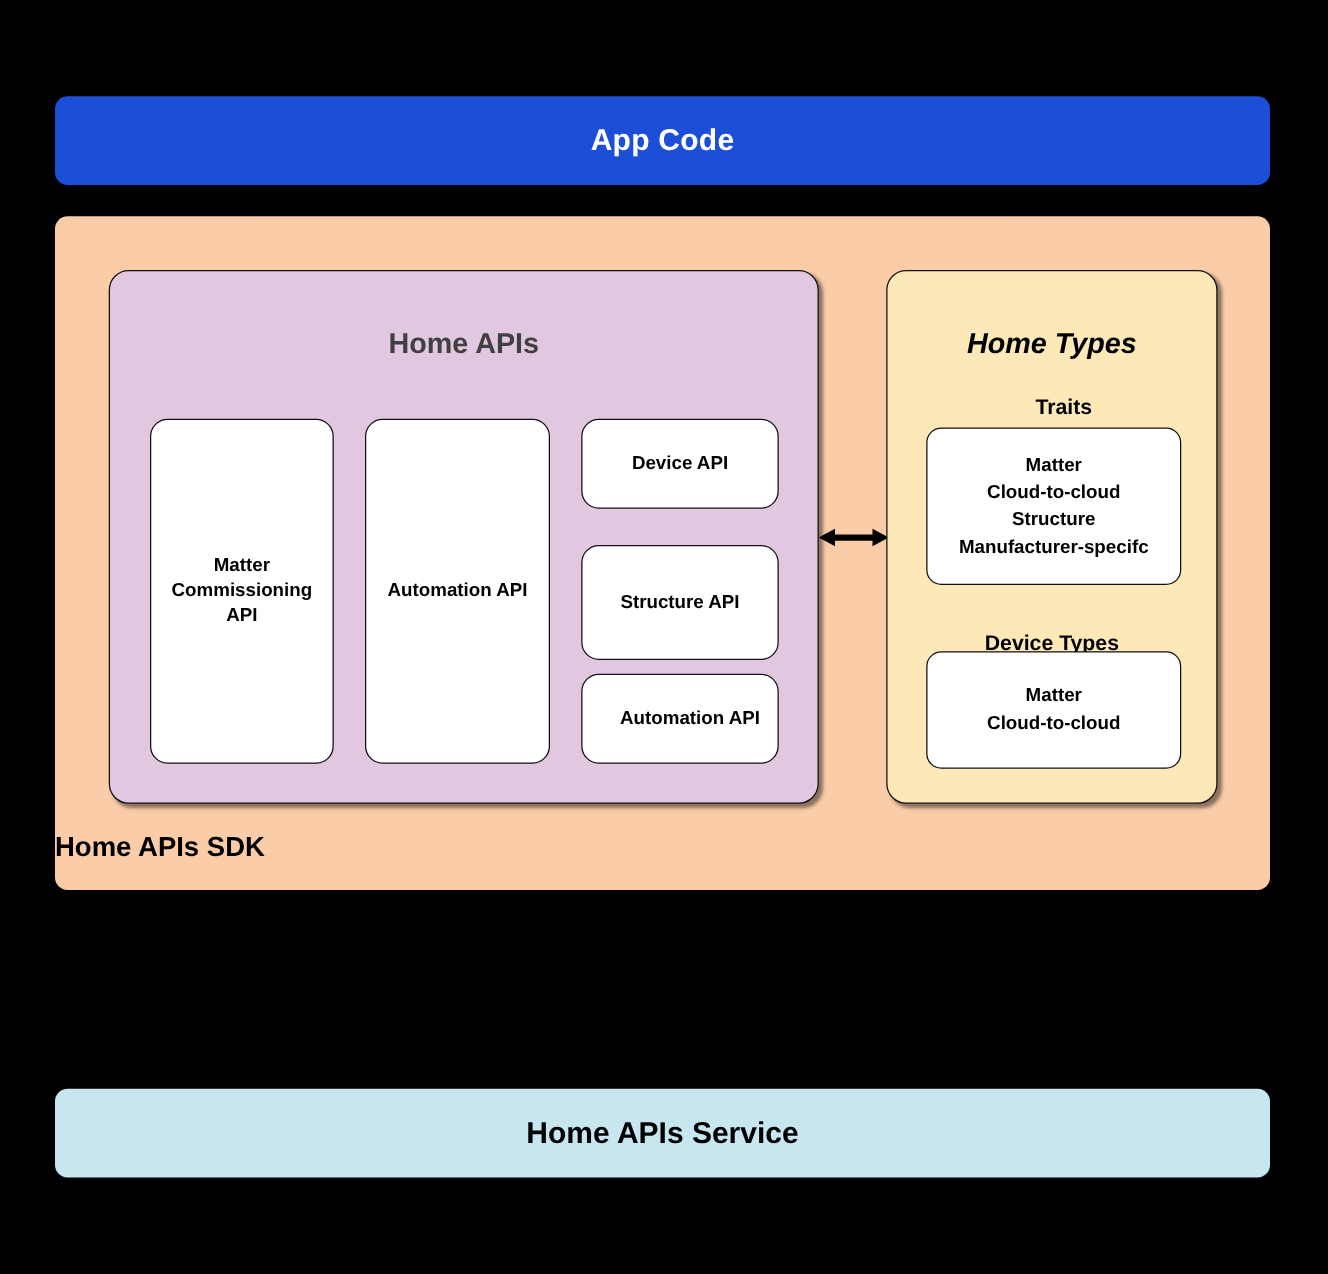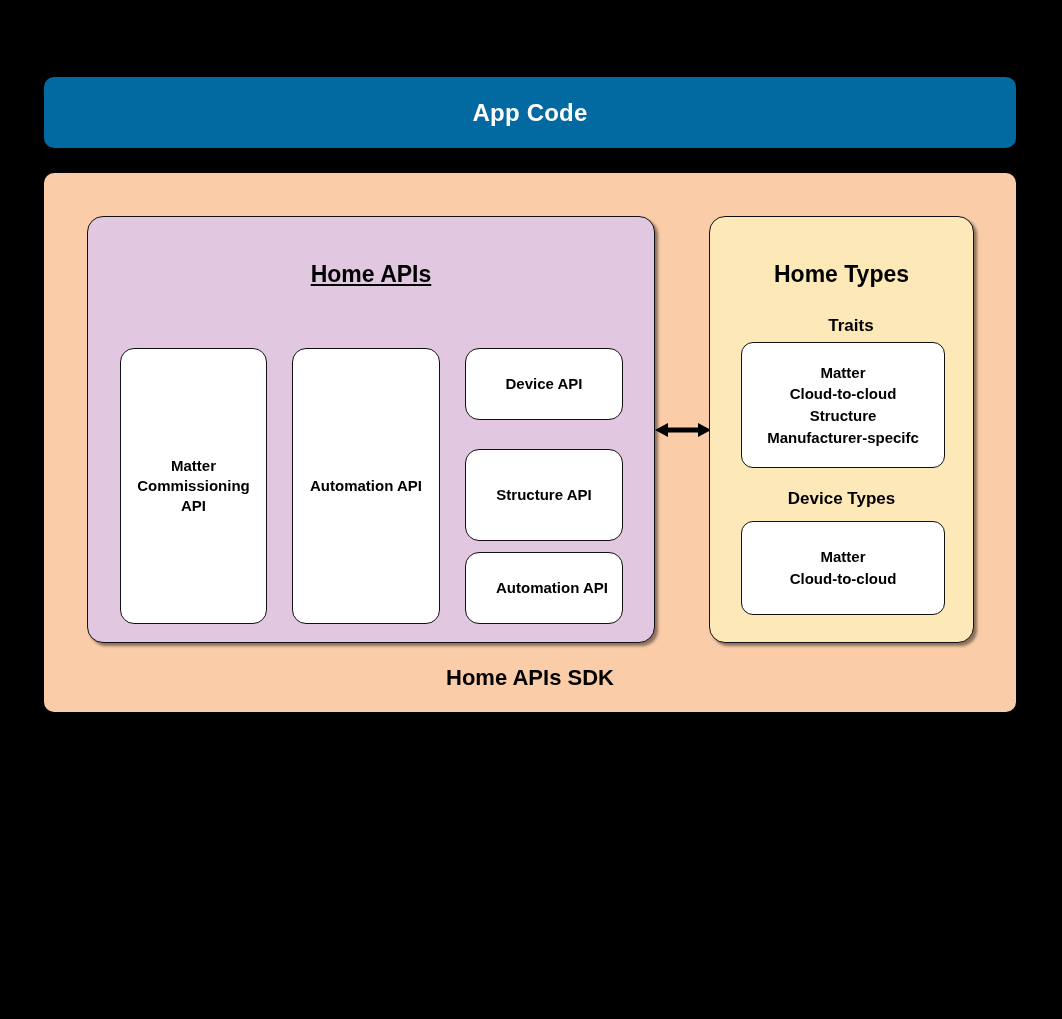--- a/index.html
+++ b/index.html
@@ -20,21 +20,21 @@
     background: #000000;
   }
 
   
   .app-code-bar {
     position: absolute;
     left: 44px;
     top: 77px;
     width: 972px;
     height: 71px;
-    background: #0369a1;
+    background: #1d4ed8;
     border-radius: 10px;
     display: flex;
     align-items: center;
     justify-content: center;
   }
   .app-code-bar .bar-label {
     color: #FFFFFF;
     font-size: 24px;
     font-weight: bold;
     letter-spacing: 0.2px;
@@ -49,21 +49,21 @@
     height: 539px;
     background: #FBCCA8;
     border-radius: 10px;
   }
 
   .sdk-caption {
     position: absolute;
     left: 0;
     top: 492px;
     width: 972px;
-    text-align: center;
+    text-align: left;
     color: #000000;
     font-size: 22px;
     font-weight: bold;
   }
 
   
   .home-apis-panel {
     position: absolute;
     left: 43px;           
     top: 43px;            
@@ -75,40 +75,38 @@
     box-shadow: 3px 3px 3px rgba(0,0,0,0.45);
   }
   .home-apis-panel > .panel-title {
     position: absolute;
     left: 0;
     top: 44px;
     width: 100%;
     text-align: center;
     font-size: 23px;
     font-weight: bold;
-    color: #000000;
-    text-decoration: underline;
+    color: #404040;
   }
 
   
   .api-box {
     position: absolute;
     background: #FFFFFF;
     border: 1.5px solid #111111;
     border-radius: 14px;
     display: flex;
     align-items: center;
     justify-content: center;
     text-align: center;
     font-size: 15px;
     font-weight: bold;
     color: #000000;
     line-height: 1.33;
     padding: 4px;
-    margin-top: 13px;
   }
 
   .api-box.matter-commissioning {
     left: 32px;      
     top: 118px;      
     width: 147px;
     height: 276px;
   }
   .api-box.permissions {
     left: 204px;     
@@ -150,33 +148,34 @@
   }
   .home-types-panel > .panel-title {
     position: absolute;
     left: 0;
     top: 44px;
     width: 100%;
     text-align: center;
     font-size: 23px;
     font-weight: bold;
     color: #000000;
+    font-style: italic;
   }
 
   .group-heading {
     position: absolute;
     left: 0;
     width: 100%;
     text-align: center;
     font-size: 17px;
     font-weight: bold;
     color: #000000;
   }
   .group-heading.traits-heading     { top: 99px; padding-left: 19px; }   
-  .group-heading.device-types-heading { top: 272px; } 
+  .group-heading.device-types-heading { top: 288px; } 
 
   .types-box {
     position: absolute;
     left: 31px;      
     width: 204px;
     background: #FFFFFF;
     border: 1.5px solid #111111;
     border-radius: 12px;
     display: flex;
     align-items: center;
@@ -294,14 +293,17 @@
         <span>
           <span class="mline">Matter</span>
           <span class="mline">Cloud-to-cloud</span>
         </span>
       </div>
     </div>
 
     <div class="sdk-caption">Home APIs SDK</div>
   </div>
 
+  <div class="service-bar">
+    <span class="bar-label">Home APIs Service</span>
+  </div>
 
 </div>
 
 </body></html>

